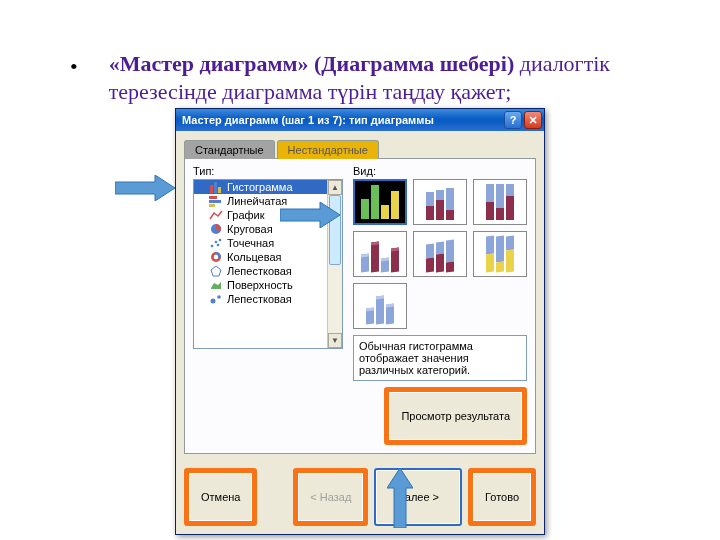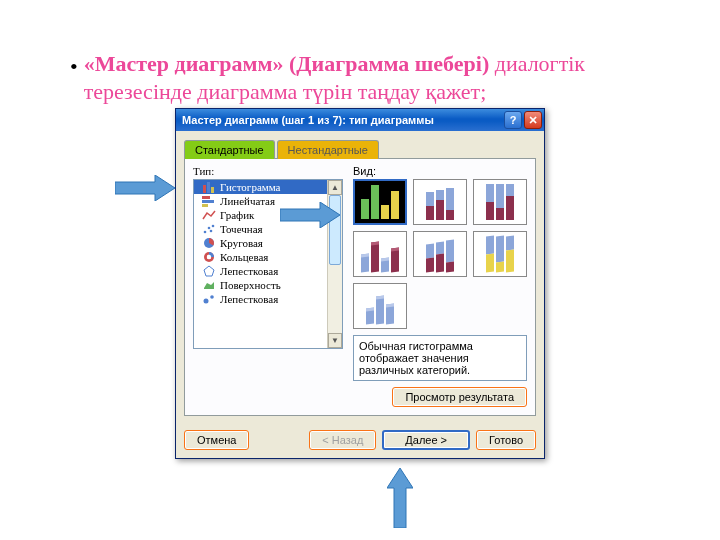--- a/index.html
+++ b/index.html
@@ -8,21 +8,21 @@
     width: 720px;
     height: 540px;
     background: #fff;
     font-family: "Times New Roman", serif;
     position: relative;
     overflow: hidden;
   }
   .slide { padding: 50px 70px 0 70px; }
   .bullet-row { display: flex; }
   .bullet-dot { font-size: 22px; line-height: 30px; margin-right: 6px; margin-top:2px;}
-  .bullet-text { font-size: 22px; line-height: 28px; color: #ec4899; }
+  .bullet-text { font-size: 22px; line-height: 28px; color: #4c1d95; margin-left: 25px; }
   .bold { font-weight: bold; }
 
   
   .dialog {
     position: absolute;
     left: 175px; top: 108px;
     width: 370px;
     font-family: Tahoma, Arial, sans-serif;
     font-size: 11px;
     box-shadow: 2px 2px 6px rgba(0,0,0,.4);
@@ -55,46 +55,46 @@
   .tab {
     padding: 3px 10px 3px 10px;
     border: 1px solid #919b9c;
     border-bottom: none;
     border-radius: 3px 3px 0 0;
     background:#ece9d8;
     margin-right: 2px;
     position: relative; top:1px;
     font-size:11px;
   }
-  .tab.active { background:#84cc16; z-index:2; }
+  .tab.active { background:#a3a3a3; z-index:2; }
   .tab.inactive { background:#eab308; color:#555; }
 
   .tab-panel {
     border:1px solid #919b9c;
     background:#fcfcfe;
     padding: 6px 8px 8px 8px;
   }
 
   .columns { display:flex; gap:10px; }
-  .col-left { width: 150px; font-family: Liberation Serif, serif; }
+  .col-left { width: 150px; }
   .col-right { flex:1; }
 
   .lbl { font-size:11px; color:#000; margin-bottom:2px; }
 
   .listbox {
     border:1px solid #7f9db9;
     background:#fff;
     height: 170px;
     overflow:hidden;
     position:relative;
   }
   .listbox-inner { position:absolute; inset:0 15px 0 0; }
   .li {
     display:flex; align-items:center; gap:4px;
-    padding:1px 8px;
+    padding:1px 15px;
     font-size:11px; color:#000;
     white-space:nowrap;
   }
   .li.sel { background:#316ac5; color:#fff; }
   .li .ico { width:14px; height:12px; display:flex; align-items:center; justify-content:center; }
   .scrollbar {
     position:absolute; right:0; top:0; bottom:0; width:15px;
     background:#f1efe2; border-left:1px solid #cdcabb;
     display:flex; flex-direction:column;
   }
@@ -119,23 +119,23 @@
   .thumb.threeD { perspective:100px; }
 
   .desc-box {
     border:1px solid #7f9db9; background:#fff;
     padding:4px 5px; font-size:11px; color:#000;
     min-height:32px;
   }
   .preview-btn-row { display:flex; justify-content:flex-end; margin-top:6px;}
   .xp-btn {
     background:#ece9d8;
-    border:1px solid #f97316;
+    border:5px solid #f97316;
     border-radius:3px;
-    padding:3px 12px;
+    padding:18px 12px;
     font-size:11px;
     font-family:Tahoma,Arial,sans-serif;
     color:#000;
     box-shadow: inset 0 0 0 1px #fff;
     white-space:nowrap;
   }
   .xp-btn.disabled { color:#a0a0a0; }
   .xp-btn.default { border:2px solid #316ac5; padding:1px 21px; }
 
   .wizard-buttons {
@@ -214,36 +214,36 @@
                 <span class="ico">
                     <svg viewBox="0 0 14 12">
                       <polyline points="1,10 5,4 9,7 13,2" fill="none" stroke="#d05050" stroke-width="1.5"></polyline>
                     </svg>
                   </span>
                 <span>График</span>
               </div>
               <div class="li">
                 <span class="ico">
                     <svg viewBox="0 0 14 12">
+                      <circle cx="7" cy="6" r="5" fill="#5080d0"></circle>
+                      <path d="M7 6 L7 1 A5 5 0 0 1 11.3 8.5 Z" fill="#d05050"></path>
+                    </svg>
+                  </span>
+                <span>Круговая</span>
+              </div>
+              <div class="li">
+                <span class="ico">
+                    <svg viewBox="0 0 14 12">
                       <circle cx="3" cy="9" r="1.3" fill="#5080d0"></circle>
                       <circle cx="7" cy="5" r="1.3" fill="#5080d0"></circle>
                       <circle cx="11" cy="3" r="1.3" fill="#5080d0"></circle>
                       <circle cx="9" cy="8" r="1.3" fill="#5080d0"></circle>
                     </svg>
                   </span>
                 <span>Точечная</span>
-              </div>
-              <div class="li">
-                <span class="ico">
-                    <svg viewBox="0 0 14 12">
-                      <circle cx="7" cy="6" r="5" fill="#5080d0"></circle>
-                      <path d="M7 6 L7 1 A5 5 0 0 1 11.3 8.5 Z" fill="#d05050"></path>
-                    </svg>
-                  </span>
-                <span>Круговая</span>
               </div>
               <div class="li">
                 <span class="ico">
                     <svg viewBox="0 0 14 12">
                       <circle cx="7" cy="6" r="5" fill="#d05050"></circle>
                       <circle cx="7" cy="6" r="2.2" fill="#fff"></circle>
                       <path d="M7 6 L7 1 A5 5 0 0 1 12 6 Z" fill="#5080d0"></path>
                       <circle cx="7" cy="6" r="2.2" fill="#fff"></circle>
                     </svg>
                   </span>

